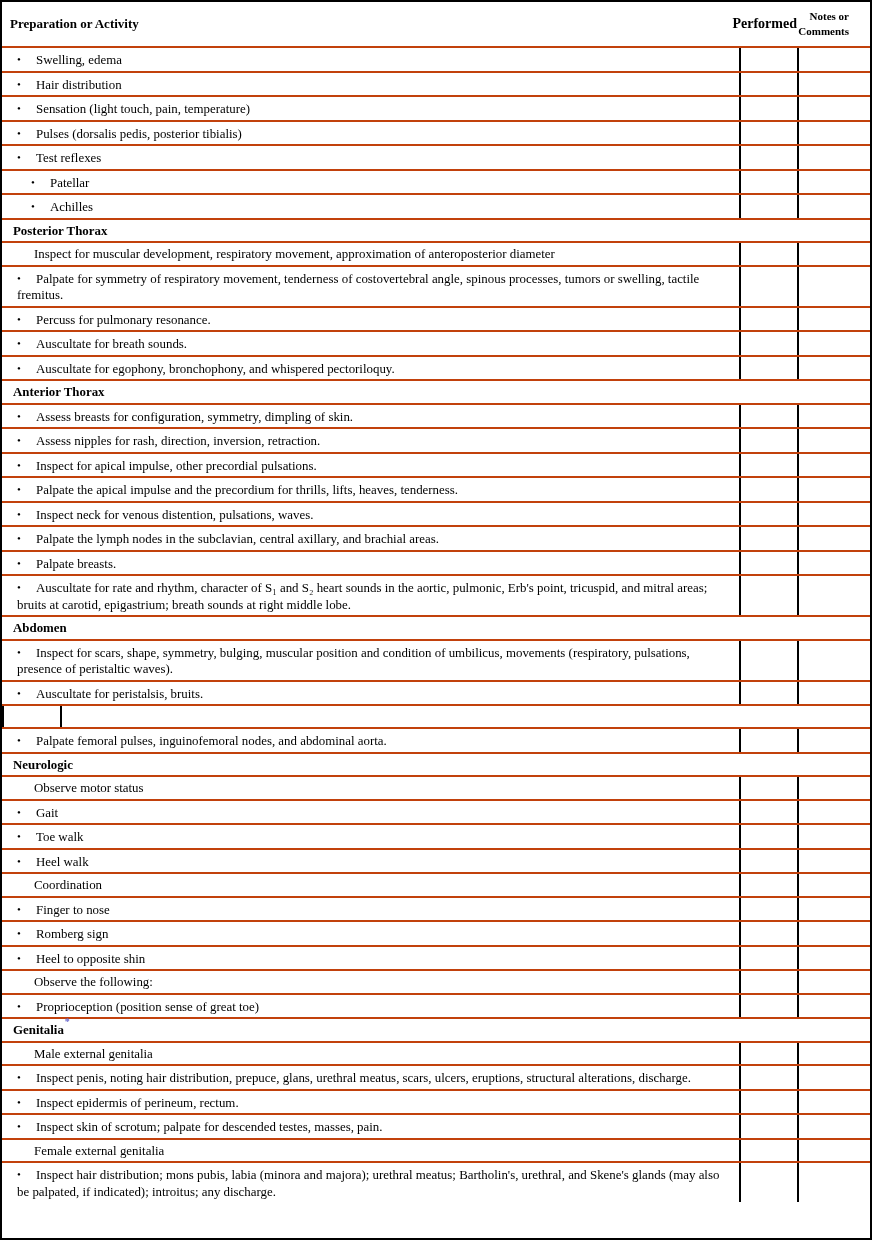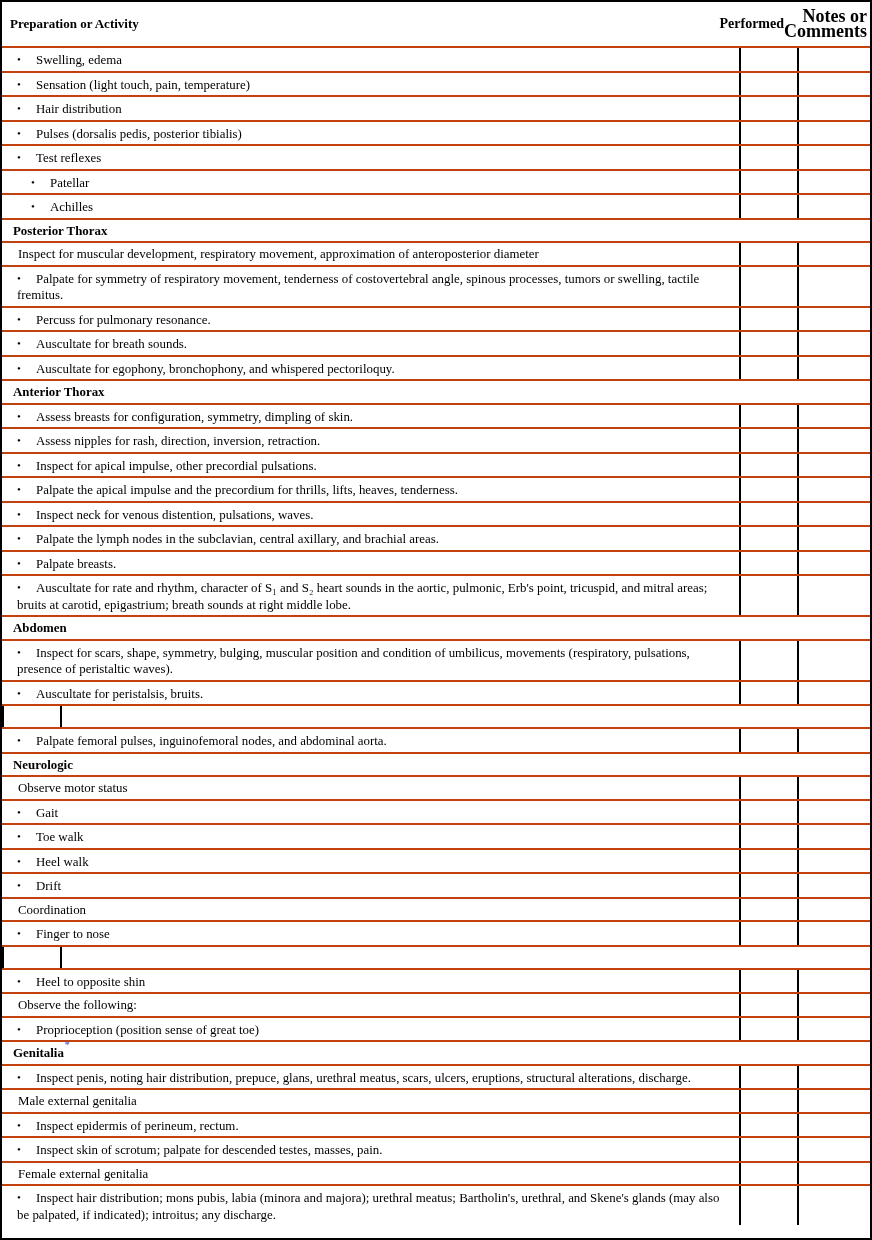--- a/index.html
+++ b/index.html
@@ -14,36 +14,36 @@
   }
   .row{
     display:flex;align-items:stretch;border-top:2px solid #c2410c;
     min-height:23px;box-sizing:border-box;
   }
   .row.head{border-top:none;height:44px;align-items:center;min-height:44px;}
   .c1{
     flex:1 1 auto;min-width:0;padding:3px 6px 2px 15px;
     font-size:12.9px;line-height:16.5px;box-sizing:border-box;
   }
-  .c1.plain{padding-left:16px;}
+  .c1.plain{padding-left:32px;}
   .c2{flex:0 0 58px;border-left:2px solid #000;box-sizing:border-box;}
   .c3{flex:0 0 73px;border-left:2px solid #000;box-sizing:border-box;}
   .row.section .c1{font-weight:bold;padding-left:11px;}
   .blt{
     display:inline-block;width:19px;font-size:11px;vertical-align:1px;
   }
   .blt.l2{margin-left:14px;}
   .head .c1{font-weight:bold;padding:0 0 0 8px;font-size:13px;line-height:16px;}
   .head .c2{
     font-weight:bold;border-left:none;text-align:center;
     white-space:nowrap;font-size:14px;line-height:16px;
   }
   .head .c3{
     font-weight:bold;border-left:none;text-align:right;
-    padding-right:3px;font-size:18px;line-height:15px;
+    padding-right:21px;font-size:11px;line-height:15px;
   }
   sup.note-marker{
     font-size:10px;line-height:0;position:relative;top:-4px;margin-left:1px;
     font-weight:bold;
   }
 </style>
 </head>
 <body>
 
 <div class="page">
@@ -53,30 +53,30 @@
       <div class="c2">Performed</div>
       <div class="c3">Notes or Comments</div>
     </div>
     <div>
         <div class="row">
           <div class="c1"><span class="blt">•</span><span>Swelling, edema</span></div>
           <div class="c2"></div>
           <div class="c3"></div>
         </div>
         <div class="row">
+          <div class="c1"><span class="blt">•</span><span>Hair distribution</span></div>
+          <div class="c2"></div>
+          <div class="c3"></div>
+        </div>
+        <div class="row">
           <div class="c1"><span class="blt">•</span><span>Sensation (light touch, pain, temperature)</span></div>
           <div class="c2"></div>
           <div class="c3"></div>
         </div>
         <div class="row">
-          <div class="c1"><span class="blt">•</span><span>Hair distribution</span></div>
-          <div class="c2"></div>
-          <div class="c3"></div>
-        </div>
-        <div class="row">
           <div class="c1"><span class="blt">•</span><span>Pulses (dorsalis pedis, posterior tibialis)</span></div>
           <div class="c2"></div>
           <div class="c3"></div>
         </div>
         <div class="row">
           <div class="c1"><span class="blt">•</span><span>Test reflexes</span></div>
           <div class="c2"></div>
           <div class="c3"></div>
         </div>
         <div class="row">
@@ -199,35 +199,31 @@
           <div class="c1"><span class="blt">•</span><span>Toe walk</span></div>
           <div class="c2"></div>
           <div class="c3"></div>
         </div>
         <div class="row">
           <div class="c1"><span class="blt">•</span><span>Heel walk</span></div>
           <div class="c2"></div>
           <div class="c3"></div>
         </div>
         <div class="row">
-          <div class="c1"><span class="blt">•</span><span>Drift</span></div>
-          <div class="c2"></div>
-          <div class="c3"></div>
-        </div>
-        <div class="row">
           <div class="c1 plain"><span>Coordination</span></div>
           <div class="c2"></div>
           <div class="c3"></div>
         </div>
         <div class="row">
           <div class="c1"><span class="blt">•</span><span>Finger to nose</span></div>
           <div class="c2"></div>
           <div class="c3"></div>
         </div>
         <div class="row">
+          <div class="c1"><span class="blt">•</span><span>Romberg sign</span></div>
           <div class="c2"></div>
           <div class="c3"></div>
         </div>
         <div class="row">
           <div class="c1"><span class="blt">•</span><span>Heel to opposite shin</span></div>
           <div class="c2"></div>
           <div class="c3"></div>
         </div>
         <div class="row">
           <div class="c1 plain"><span>Observe the following:</span></div>
@@ -236,26 +232,26 @@
         </div>
         <div class="row">
           <div class="c1"><span class="blt">•</span><span>Proprioception (position sense of great toe)</span></div>
           <div class="c2"></div>
           <div class="c3"></div>
         </div>
         <div class="row section">
           <div class="c1"><span>Genitalia</span><sup class="note-marker" style="color: rgb(101, 101, 204);">*</sup></div>
         </div>
         <div class="row">
+          <div class="c1 plain"><span>Male external genitalia</span></div>
+          <div class="c2"></div>
+          <div class="c3"></div>
+        </div>
+        <div class="row">
           <div class="c1"><span class="blt">•</span><span>Inspect penis, noting hair distribution, prepuce, glans, urethral meatus, scars, ulcers, eruptions, structural alterations, discharge.</span></div>
-          <div class="c2"></div>
-          <div class="c3"></div>
-        </div>
-        <div class="row">
-          <div class="c1 plain"><span>Male external genitalia</span></div>
           <div class="c2"></div>
           <div class="c3"></div>
         </div>
         <div class="row">
           <div class="c1"><span class="blt">•</span><span>Inspect epidermis of perineum, rectum.</span></div>
           <div class="c2"></div>
           <div class="c3"></div>
         </div>
         <div class="row">
           <div class="c1"><span class="blt">•</span><span>Inspect skin of scrotum; palpate for descended testes, masses, pain.</span></div>

